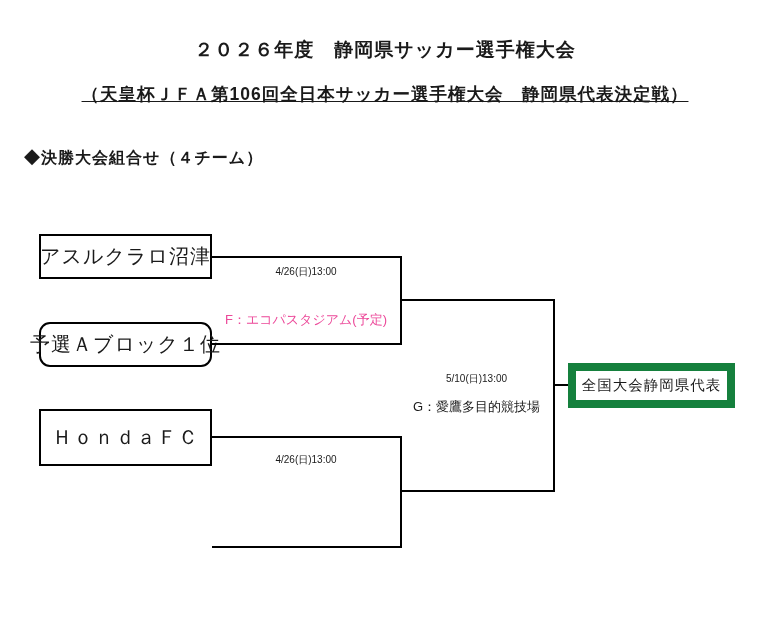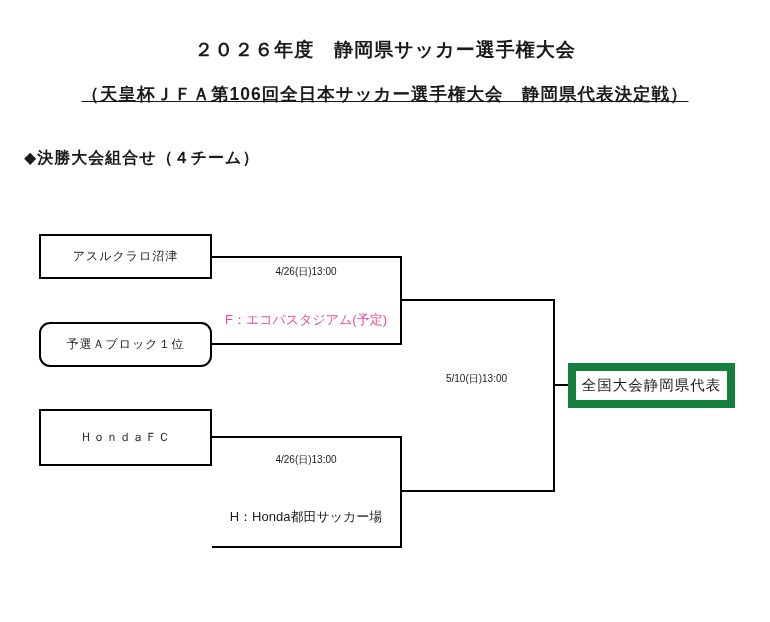--- a/index.html
+++ b/index.html
@@ -18,27 +18,27 @@
     text-align: center; font-size: 19px; font-weight: bold;
     letter-spacing: 1px; line-height: 1.2;
   }
   .subtitle {
     position: absolute; left: 0; top: 84px; width: 770px;
     text-align: center; font-size: 17.5px; font-weight: bold;
     letter-spacing: 1px; line-height: 1.2; text-decoration: underline;
   }
   .section-heading {
     position: absolute; left: 24px; top: 148px;
-    font-size: 16px; font-weight: bold; letter-spacing: 1px; line-height: 1.2;
+    font-size: 16px; font-weight: bold; letter-spacing: 1px; line-height: 1.2; font-family: Liberation Serif, serif;
   }
   .team-box {
     position: absolute; left: 39px; width: 173px;
     border: 2px solid #000; background: #fff;
     display: flex; align-items: center; justify-content: center;
-    font-size: 12px; letter-spacing: 1px; white-space: nowrap;
+    font-size: 20px; letter-spacing: 1px; white-space: nowrap;
   }
   .team-box.b1 { top: 234px; height: 45px; }
   .team-box.b2 { top: 322px; height: 45px; border-radius: 11px; }
   .team-box.b3 { top: 409px; height: 57px; }
   .team-box.b4 { top: 519px; height: 57px; }
   .winner-box {
     position: absolute; left: 568px; top: 363px; width: 167px; height: 45px;
     border: 8px solid #15803d; background: #fff;
     display: flex; align-items: center; justify-content: center;
     font-size: 14.5px; letter-spacing: 1px; white-space: nowrap; text-align: right;
@@ -96,21 +96,21 @@
   <div class="line l4"></div>
   <div class="line v2"></div>
   <div class="line m2"></div>
   <div class="line v3"></div>
   <div class="line f1"></div>
 
   <div class="match-date sf1-date">4/26(日)13:00</div>
   <div class="match-venue sf1-venue venue-blue" style="color: #ec4899;">F：エコパスタジアム(予定)</div>
 
   <div class="match-date fin-date">5/10(日)13:00</div>
+  <div class="match-venue fin-venue">G：愛鷹多目的競技場</div>
 
   <div class="match-date sf2-date">4/26(日)13:00</div>
-  <div class="match-venue sf2-venue">H：Honda都田サッカー場</div>
 
   <div class="winner-box">
     <span>全国大会静岡県代表</span>
   </div>
 
 </div>
 
 </body></html>

